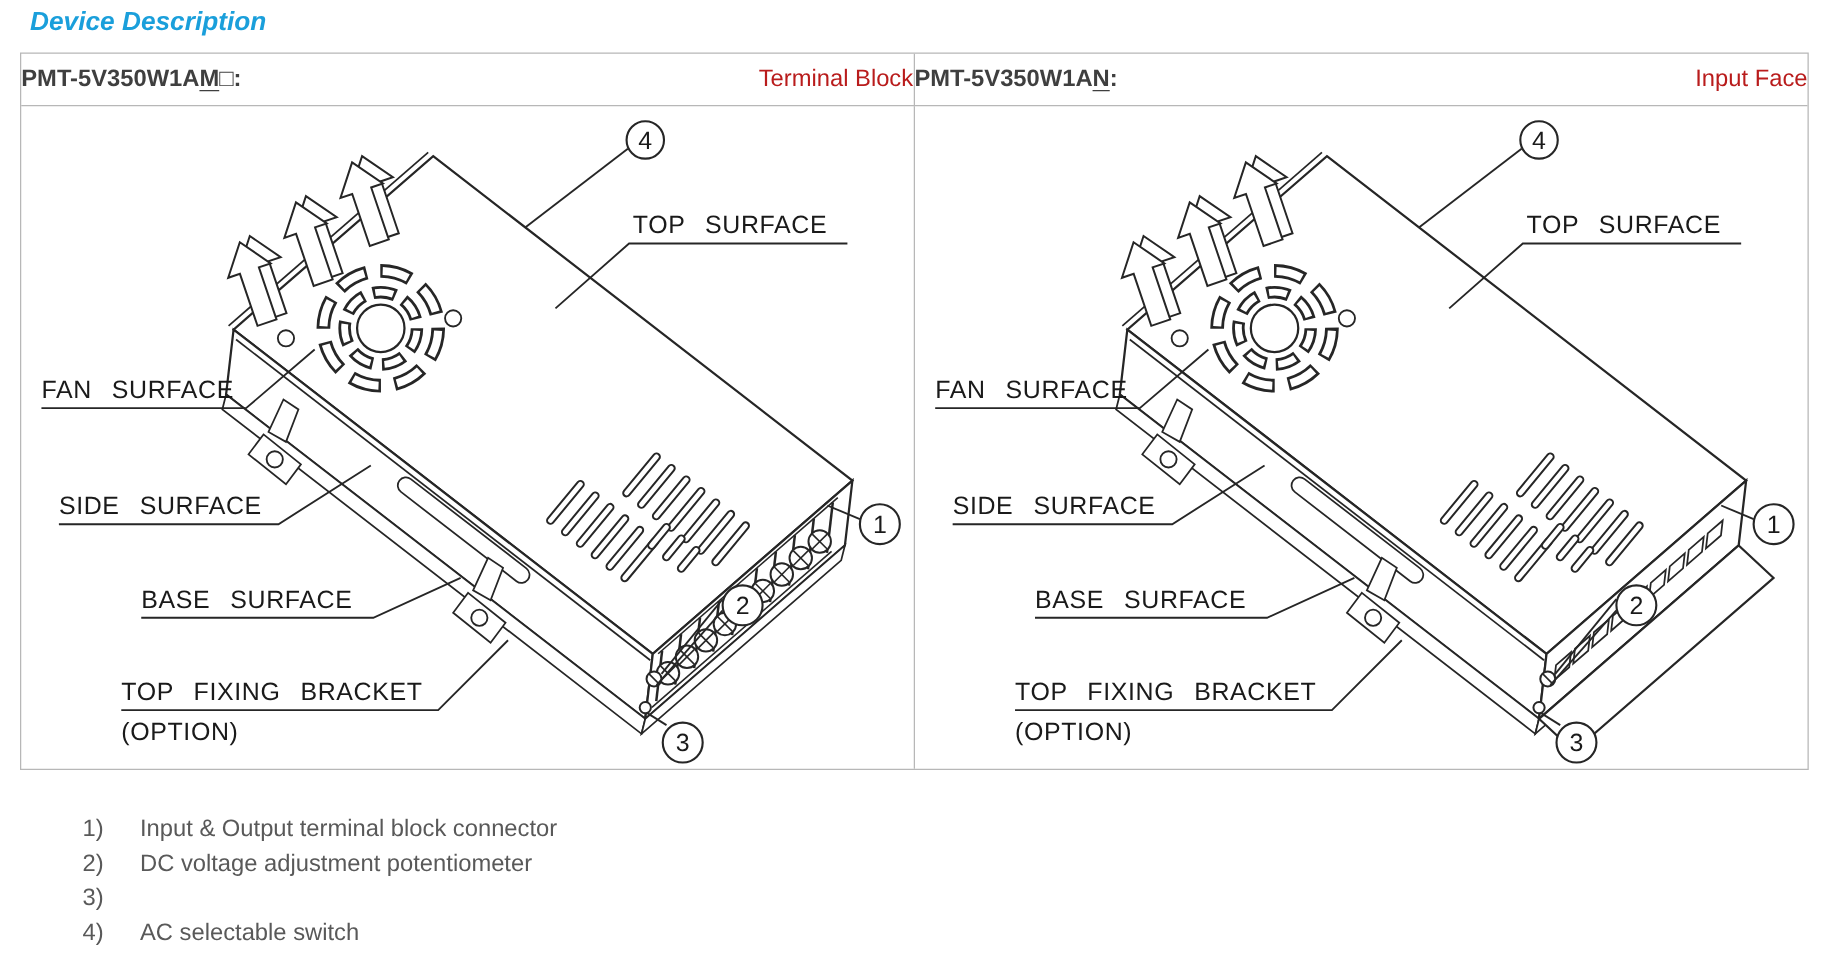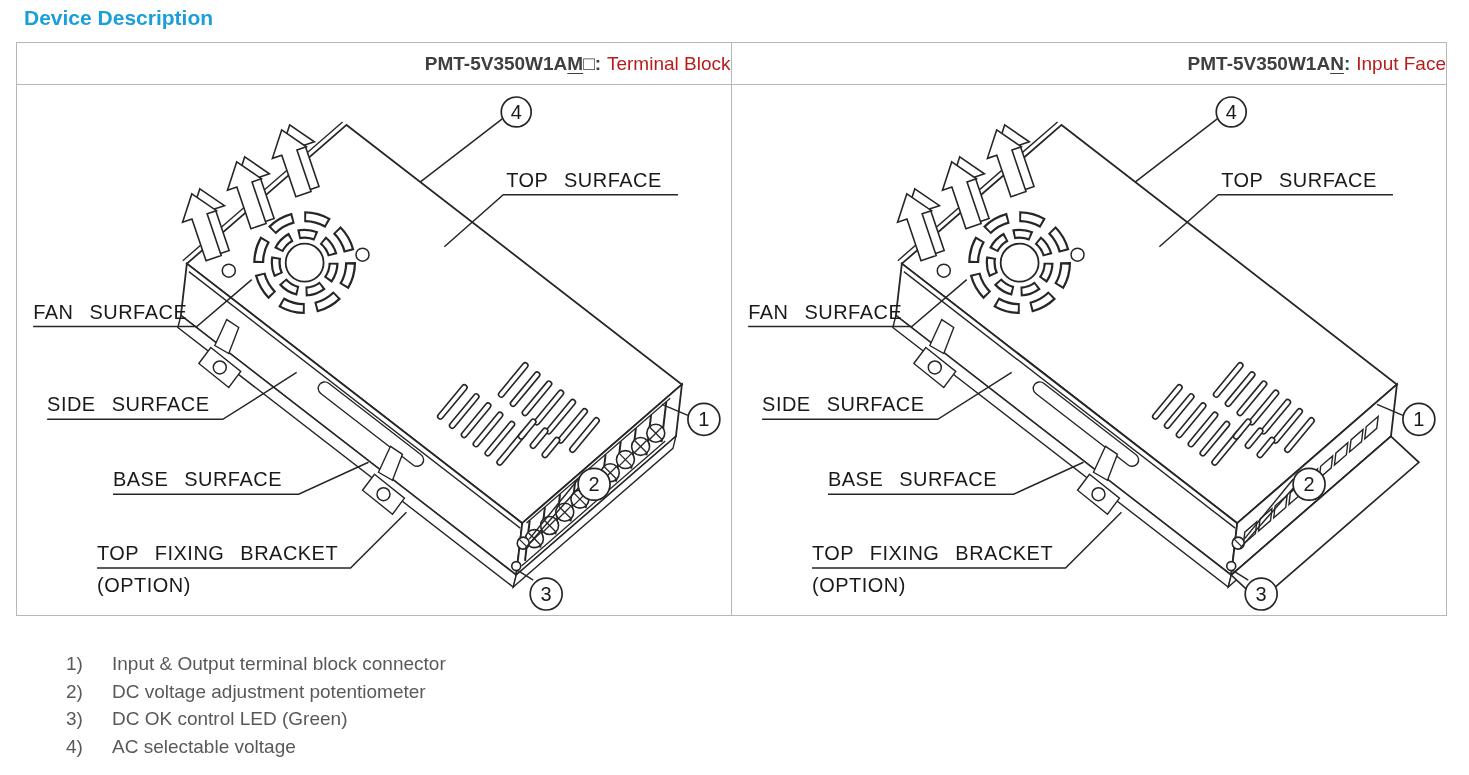--- a/index.html
+++ b/index.html
@@ -2,32 +2,32 @@
 <html style="--title-color: #1a9fdb; --head-color: #3f3f3f; --body-color: #595959; --line-color: #262626; --border-color: #b7b7b7;"><head>
 <meta charset="utf-8">
 <style>
   :root{
     --title-color:#1a9fdb; --head-color:#3f3f3f; --body-color:#595959;
     --line-color:#262626; --border-color:#b7b7b7;
   }
   html,body{margin:0;padding:0;background:#fff;}
   body{width:1469px;height:775px;overflow:hidden;font-family:"Liberation Sans",sans-serif;}
   .page-title{
-    margin:6px 0 12px 24px;font-size:21px;font-weight:bold;color:var(--title-color);
+    margin:6px 0 12px 24px;font-size:21px;font-weight:bold;color:var(--title-color);font-style:italic;
   }
   .ptable{
     margin-left:16px;width:1431px;border:1px solid var(--border-color);
     display:flex;flex-direction:column;box-sizing:border-box;background:#fff;
   }
   .prow{display:flex;}
   .pcell{flex:1 1 50%;box-sizing:border-box;min-width:0;}
   .pcell.first{border-right:1px solid var(--border-color);}
   .phead .pcell{
     height:42px;border-bottom:1px solid var(--border-color);
-    display:flex;align-items:center;justify-content:flex-end;
+    display:flex;align-items:center;justify-content:space-between;
     font-size:19px;color:var(--head-color);white-space:pre;
   }
   .model{font-weight:bold;}
   .model .u{text-decoration:underline;text-underline-offset:3px;}
   .subtitle{font-weight:normal;color:#b91c1c;margin-left:6px;}
   .pdraw{height:530px;position:relative;}
   svg.drawing{display:block;width:715px;height:530px;}
   
   .lead{stroke:var(--line-color);stroke-width:1.5;fill:none;}
   .edge{stroke:var(--line-color);stroke-width:1.4;fill:none;}
@@ -379,19 +379,18 @@
   <div class="legend-row">
     <span class="legend-num">1)</span>
     <span>Input &amp; Output terminal block connector</span>
   </div>
   <div class="legend-row">
     <span class="legend-num">2)</span>
     <span>DC voltage adjustment potentiometer</span>
   </div>
   <div class="legend-row">
     <span class="legend-num">3)</span>
-    <span>DC OK control LED (Green)</span>
   </div>
   <div class="legend-row">
     <span class="legend-num">4)</span>
-    <span>AC selectable voltage</span>
+    <span>AC selectable switch</span>
   </div>
 </div>
 
 </body></html>

